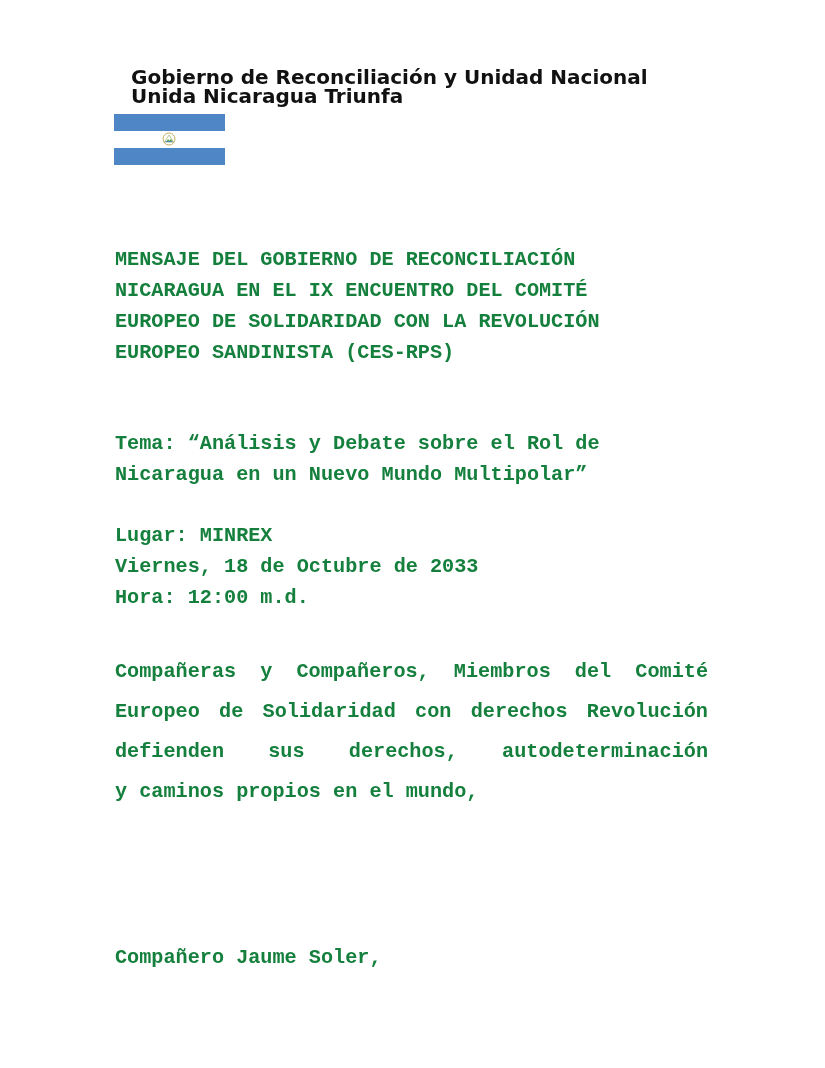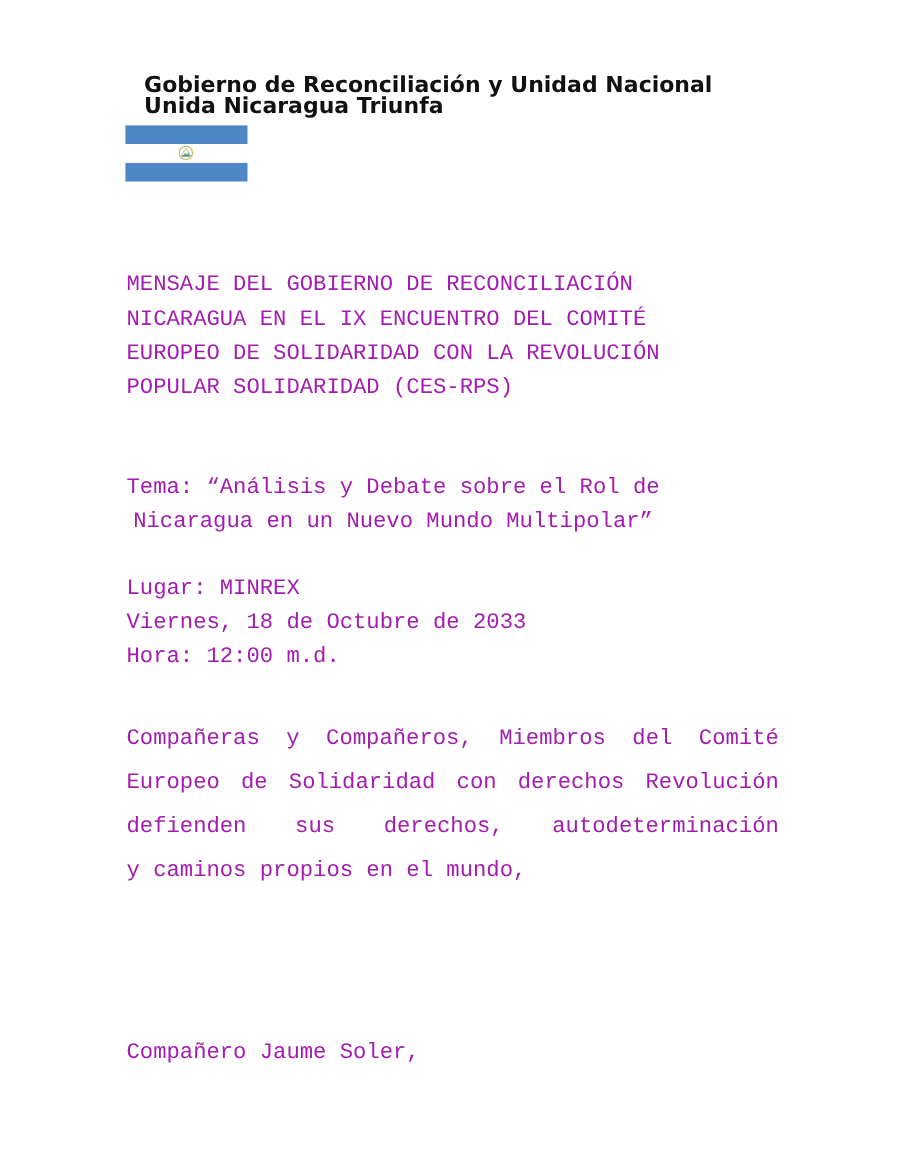--- a/index.html
+++ b/index.html
@@ -38,38 +38,37 @@
     .flag .white { background: #ffffff; position: relative; }
     .flag .emblem {
       position: absolute;
       left: 48px;
       top: 1px;
       width: 14px;
       height: 14px;
     }
     .mono {
       font-family: "Liberation Mono", "DejaVu Sans Mono", monospace;
-      font-weight: normal;
+      font-weight: bold;
       font-size: 20.2px;
-      color: #a21caf;
+      color: #15803d;
     }
     .title {
       position: absolute;
       left: 115px;
       top: 244px;
       line-height: 31px;
       width: 600px;
     }
     .title div { white-space: nowrap; }
     .tema {
       position: absolute;
       left: 115px;
       top: 428px;
       line-height: 31px;
-      text-align: center;
     }
     .tema div { white-space: nowrap; }
     .meta {
       position: absolute;
       left: 115px;
       top: 520px;
       line-height: 31px;
     }
     .meta div { white-space: nowrap; }
     .para {
@@ -115,21 +114,21 @@
       <rect x="3.5" y="9.2" width="7" height="0.9" fill="#4f86c6"></rect>
     </svg>
   </div>
   <div class="stripe blue"></div>
 </div>
 
 <div class="title mono">
   <div>MENSAJE DEL GOBIERNO DE RECONCILIACIÓN</div>
   <div>NICARAGUA EN EL IX ENCUENTRO DEL COMITÉ</div>
   <div>EUROPEO DE SOLIDARIDAD CON LA REVOLUCIÓN</div>
-  <div>POPULAR SOLIDARIDAD (CES-RPS)</div>
+  <div>EUROPEO SANDINISTA (CES-RPS)</div>
 </div>
 
 <div class="tema mono">
   <div>Tema: “Análisis y Debate sobre el Rol de</div>
   <div>Nicaragua en un Nuevo Mundo Multipolar”</div>
 </div>
 
 <div class="meta mono">
   <div>Lugar: MINREX</div>
   <div>Viernes, 18 de Octubre de 2033</div>

